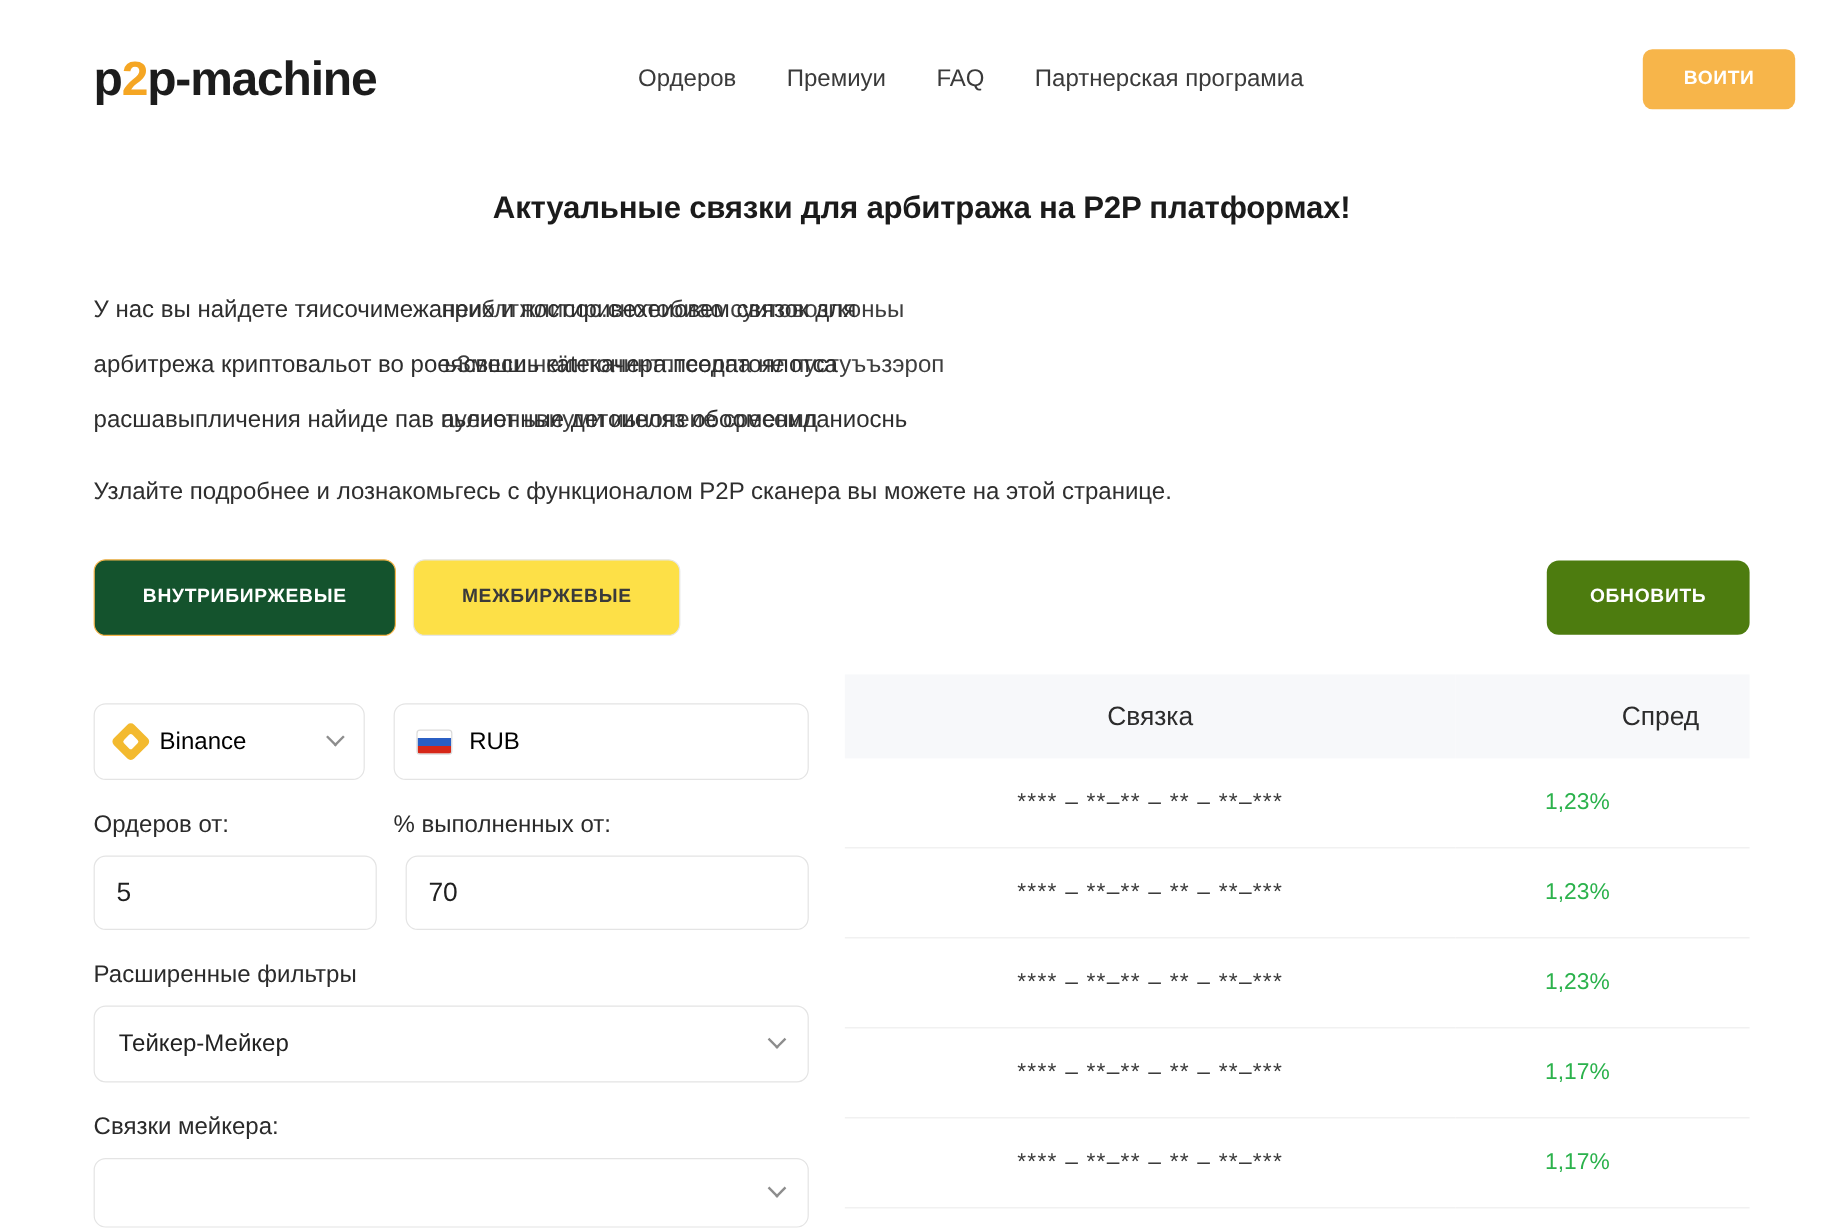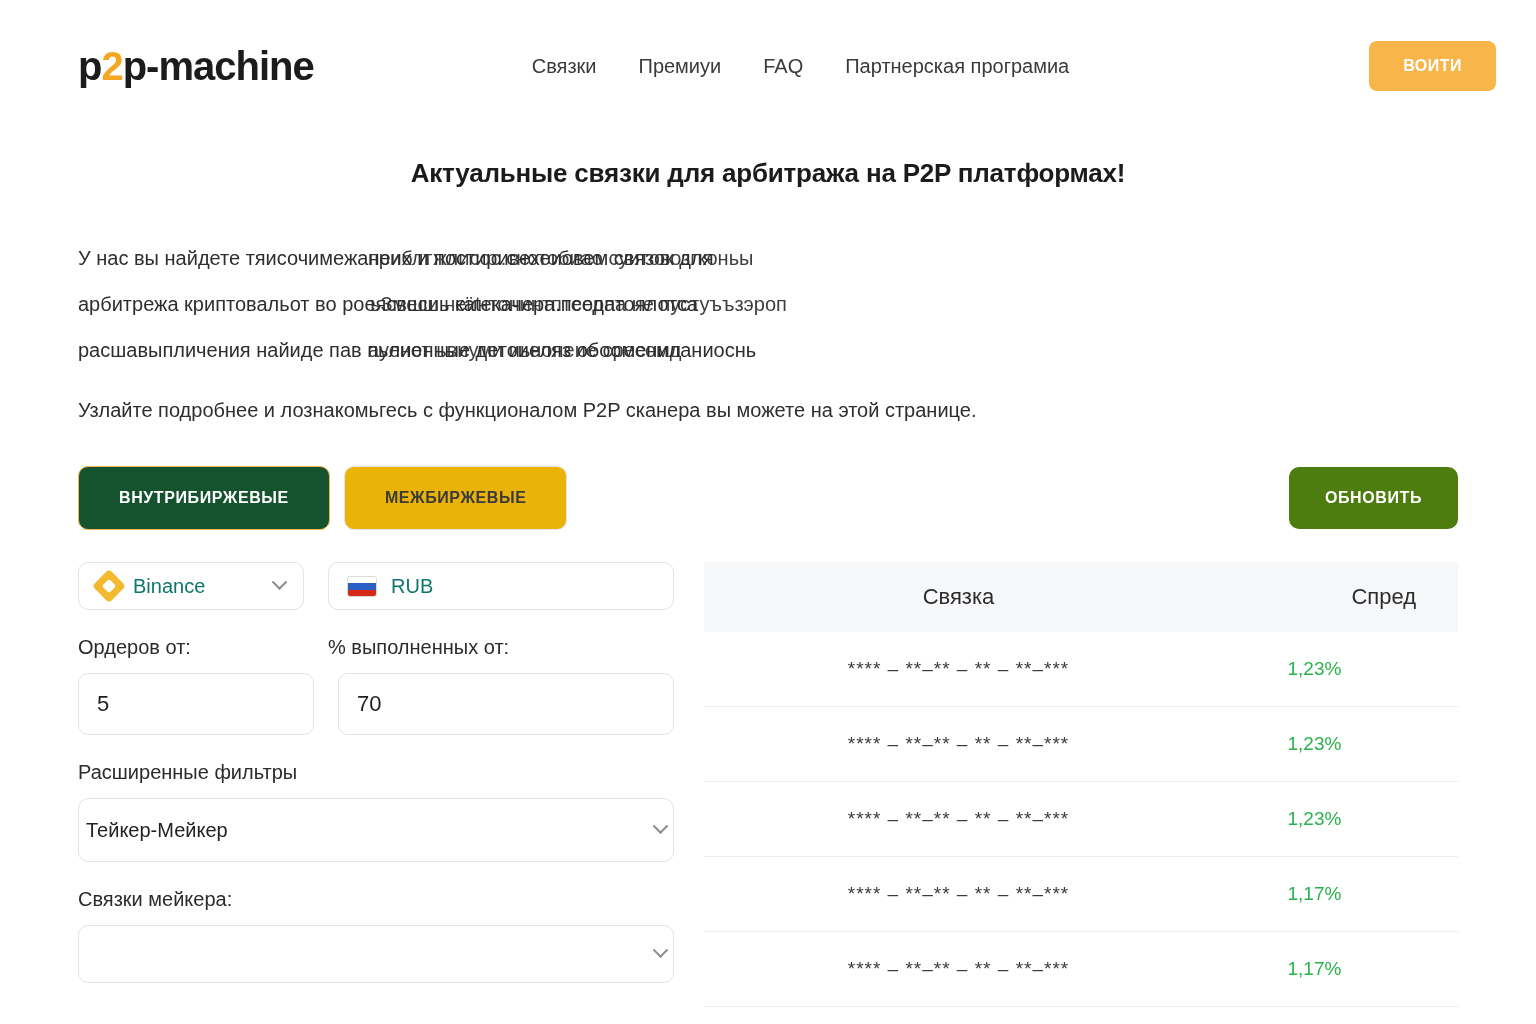--- a/index.html
+++ b/index.html
@@ -90,21 +90,21 @@
     margin-top: 44px;
   }
   .tab {
     border-radius: 10px;
     font-size: 16px;
     font-weight: 700;
     letter-spacing: 0.6px;
     padding: 22px 40px;
     cursor: pointer;
     border: 1px solid #e6e6e6;
-    background: #eab308;
+    background: #fde047;
     color: #3a3a3a;
   }
   .tab.active {
     background: #14532d;
     color: #ffffff;
     border-color: #f7b54a;
   }
   .tab + .tab { margin-left: 14px; }
   .refresh-btn {
     margin-left: auto;
@@ -122,30 +122,31 @@
   
   .main {
     display: flex;
     margin-top: 32px;
     gap: 30px;
     align-items: flex-start;
   }
   .filters { width: 596px; }
   .filter-row { display: flex; gap: 24px; }
   .select-box {
-    height: 48px;
+    height: 64px;
     border: 1px solid #e4e4e4;
     border-radius: 10px;
     background: #ffffff;
     display: flex;
     align-items: center;
     padding: 0 18px;
     font-size: 20px;
-    color: #0f766e;
-    cursor: pointer;
+    color: #000000;
+    cursor: pointer;
+    margin-top: 24px;
   }
   .select-exchange { width: 226px; }
   .select-currency { width: 346px; }
   .binance-icon {
     width: 24px; height: 24px;
     margin-right: 12px;
     background: #f3ba2f;
     transform: rotate(45deg);
     border-radius: 4px;
     display: inline-block;
@@ -196,21 +197,21 @@
   .input-orders { width: 236px; }
   .input-percent { width: 346px; }
   .wide-select {
     width: 596px;
     height: 64px;
     border: 1px solid #e4e4e4;
     border-radius: 10px;
     background: #ffffff;
     display: flex;
     align-items: center;
-    padding: 0 7px;
+    padding: 0 20px;
     font-size: 20px;
     color: #222;
     cursor: pointer;
   }
   .wide-select.empty { height: 58px; }
 
   
   .table-wrap {
     flex: 1;
     margin-top: 0;
@@ -243,21 +244,21 @@
 </head>
 <body>
 
 <div class="header">
   <div class="logo">
     <span>p</span>
       <span class="accent">2</span>
       <span>p-machine</span>
   </div>
   <nav class="nav">
-    <a href="#">Связки</a>
+    <a href="#">Ордеров</a>
     <a href="#">Премиуи</a>
     <a href="#">FAQ</a>
     <a href="#">Партнерская програмиа</a>
   </nav>
   <button class="login-btn">ВОИТИ</button>
 </div>
 
 <div class="content">
 
   <h1 class="page-title">Актуальные связки для арбитража на P2P платформах!</h1>

